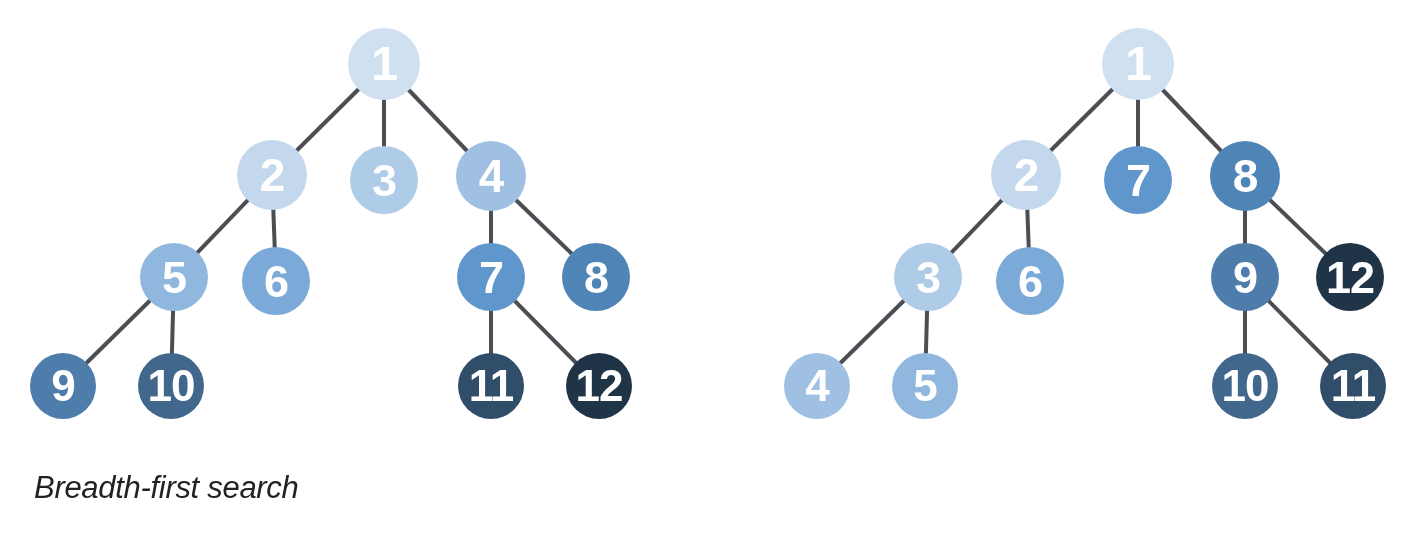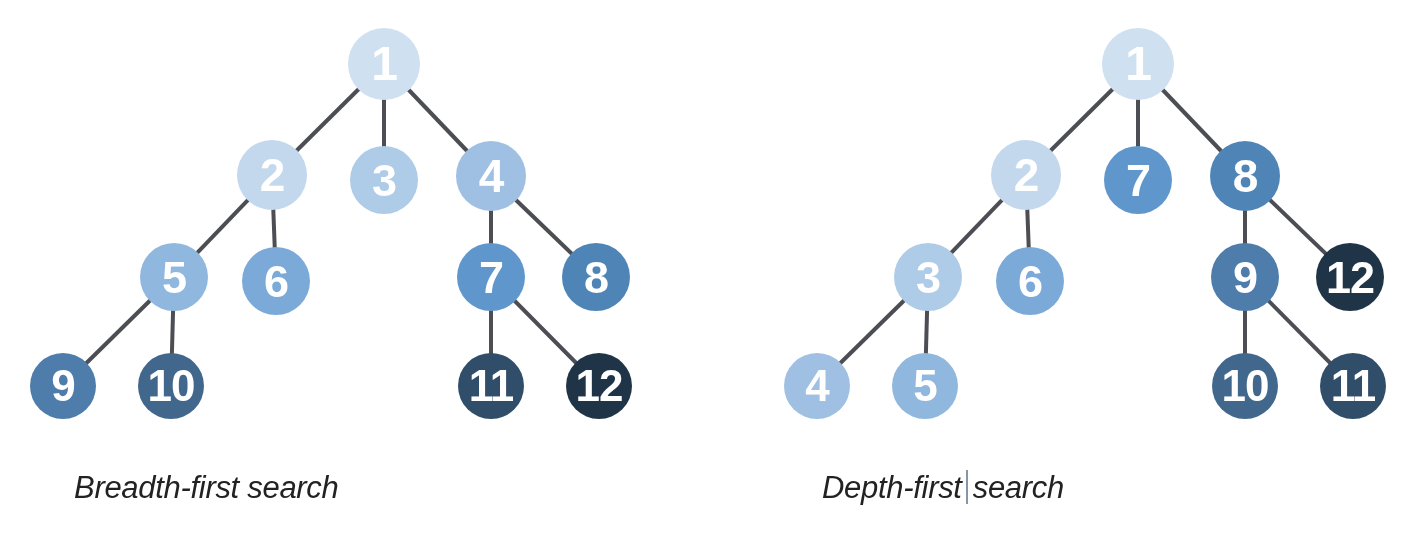--- a/index.html
+++ b/index.html
@@ -37,21 +37,20 @@
   }
   .caption {
     position: absolute;
     top: 469px;
     font-style: italic;
     font-size: 31px;
     line-height: 38px;
     color: #222222;
     white-space: nowrap;
     letter-spacing: -0.3px;
-    margin-left: 40px;
   }
   .caption-bfs { left: 34px; }
   .caption-dfs { left: 782px; }
   .caret {
     display: inline-block;
     width: 2px;
     height: 34px;
     background: #8596a6;
     vertical-align: -6px;
     margin: 0 5px 0 4px;
@@ -109,16 +108,13 @@
       <div class="node" style="left: 784px; top: 353px; width: 66px; height: 66px; background: rgb(159, 192, 226); color: rgb(255, 255, 255); font-size: 44px;">4</div>
       <div class="node" style="left: 892px; top: 353px; width: 66px; height: 66px; background: rgb(144, 184, 222); color: rgb(255, 255, 255); font-size: 44px;">5</div>
       <div class="node" style="left: 1212px; top: 353px; width: 66px; height: 66px; background: rgb(65, 104, 140); color: rgb(255, 255, 255); font-size: 44px;">10</div>
       <div class="node" style="left: 1320px; top: 353px; width: 66px; height: 66px; background: rgb(48, 77, 106); color: rgb(255, 255, 255); font-size: 44px;">11</div>
     </div>
 
   <div class="caption caption-bfs" style="color: rgb(34, 34, 34);">
     <span>Breadth-first search</span>
   </div>
 
-  <div class="caption caption-dfs" style="color: rgb(34, 34, 34);">
-    <span>Depth-first</span><span class="caret" style="background: rgb(133, 150, 166);"></span><span>search</span>
-  </div>
 </div>
 
 </body></html>

